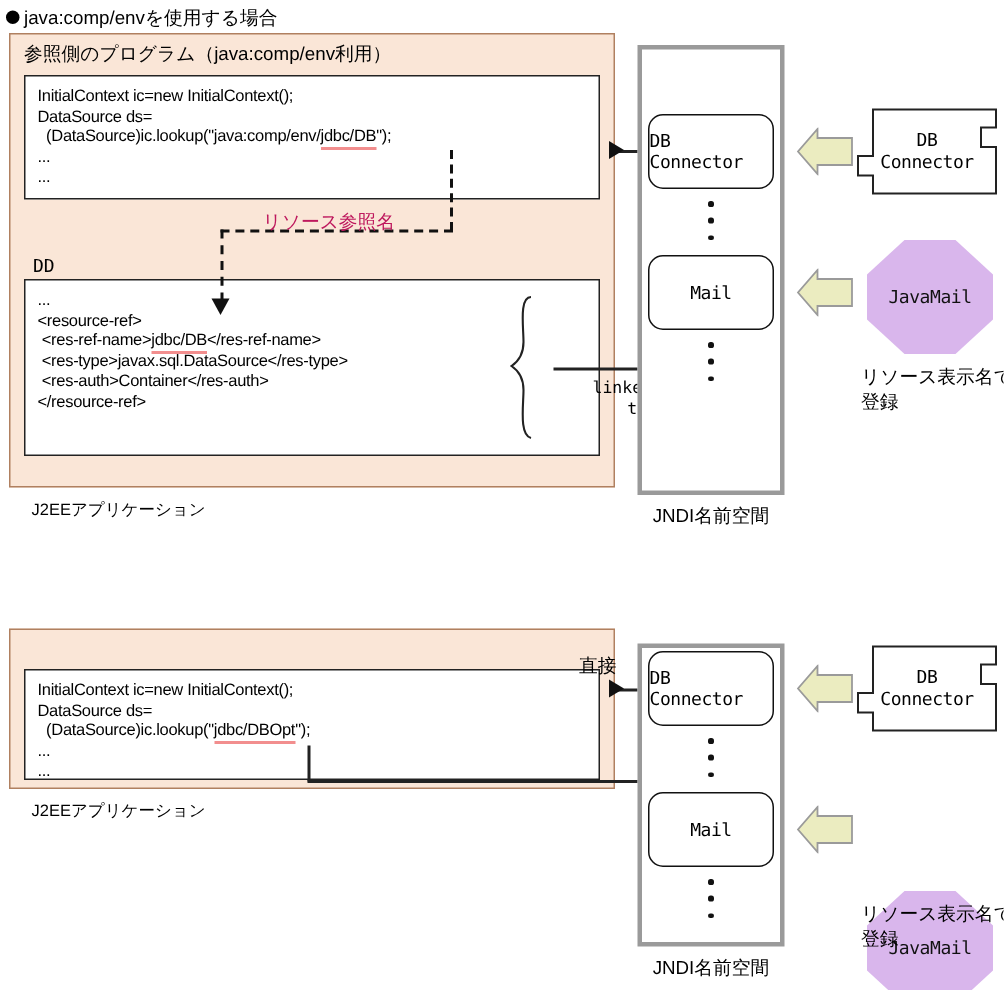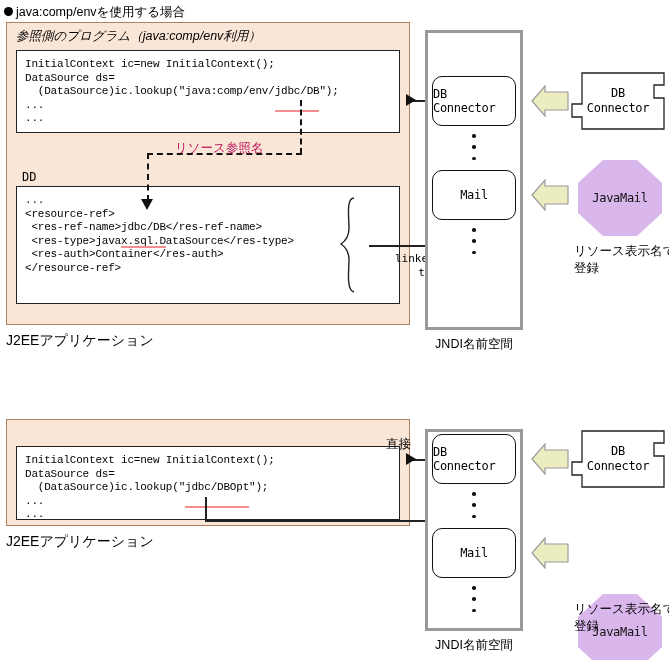--- a/index.html
+++ b/index.html
@@ -49,38 +49,39 @@
   }
 
   
   .code-box{
     background:#ffffff;
     border:1.5px solid #222;
     box-sizing:border-box;
     overflow:hidden;
   }
   .code-text{
-    font-family:Liberation Mono, monospace;
+    font-family:Liberation Sans, sans-serif;
     font-size:11px;
     line-height:13.6px;
     color:#000;
     white-space:pre;
     padding:7px 0 0 8px;
     letter-spacing:-0.2px;
   }
   .code-text .u-red{
     border-bottom:2.5px solid #f28e8e;
-    padding-bottom:13px;
+    padding-bottom:1px;
   }
 
   
   .caption{
-    font-size:14px;
-    white-space:nowrap;
-    color:#000;
+    font-size:11px;
+    white-space:nowrap;
+    color:#000;
+    margin-left:15px;
   }
 
   
   .dash-v{border-left:2px dashed #111;}
   .dash-h{border-top:2px dashed #111;}
   .dash-arrow-down{
     width:0;height:0;
     border-left:6px solid transparent;
     border-right:6px solid transparent;
     border-top:11px solid #111;
@@ -171,21 +172,21 @@
 </style>
 </head>
 <body>
 
 <div class="stage">
 
   <div class="abs sect-title" style="left:4px;top:4px;"><span class="bullet-dot"></span><span>java:comp/envを使用する場合</span></div>
 
   <div class="abs app-panel" style="left:6px;top:22px;width:404px;height:303px;"></div>
 
-  <div class="abs panel-heading" style="left:16px;top:28px;font-style:italic;">参照側のプログラム（java:comp/env利用）</div>
+  <div class="abs panel-heading" style="left:16px;top:28px;">参照側のプログラム（java:comp/env利用）</div>
 
   <div class="abs code-box" style="left:16px;top:50px;width:384px;height:83px;">
     <div class="code-text"><span>InitialContext ic=new InitialContext();
 DataSource ds=
   (DataSource)ic.lookup("java:comp/env/</span><span class="u-red">jdbc/DB</span><span>");
 ...
 ...</span></div>
   </div>
 
   <div class="abs dd-label" style="left:22px;top:170px;text-align:center;">DD</div>

